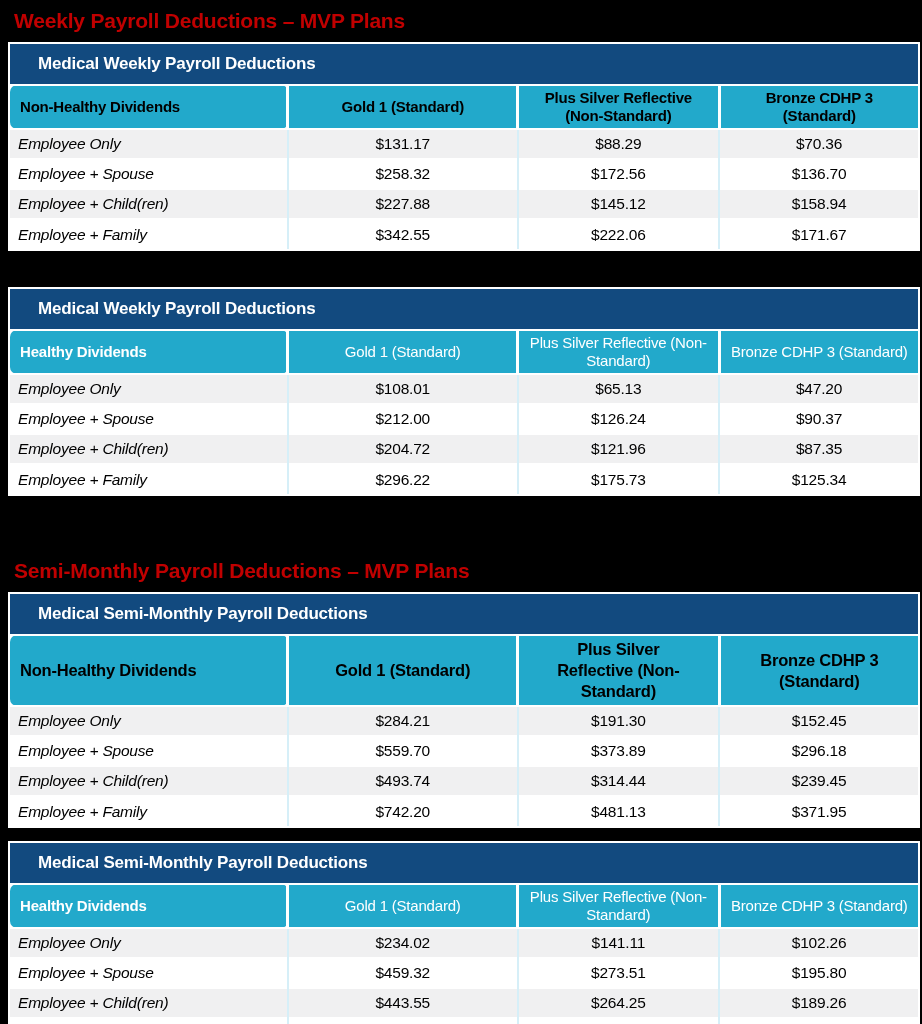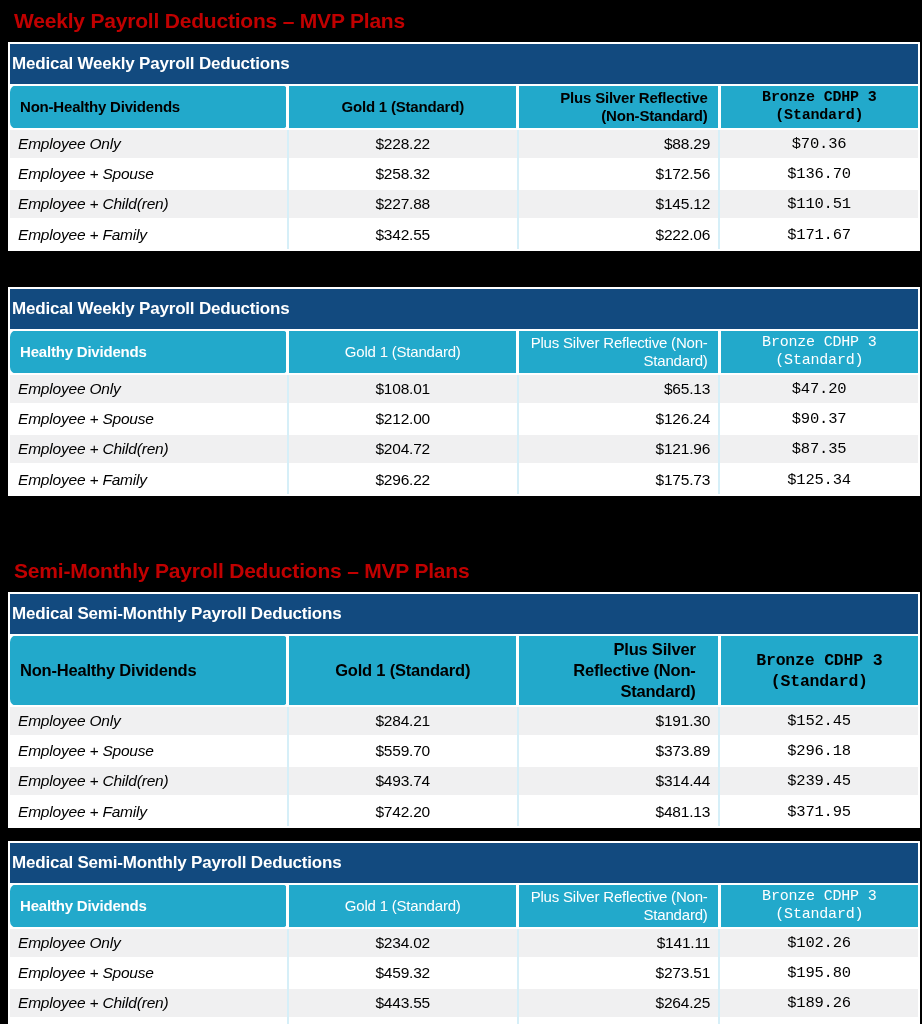--- a/index.html
+++ b/index.html
@@ -33,33 +33,33 @@
   }
   .tbl + .tbl { margin-top: 36px; }
   .section-semimonthly .tbl + .tbl { margin-top: 13px; }
 
   .tbl-title {
     background: var(--navy, #124A7F);
     color: #ffffff;
     font-weight: bold;
     font-size: 17px;
     line-height: 20px;
-    padding: 10px 2px;
+    padding: 10px 28px;
     letter-spacing: -0.2px;
   }
 
   table {
     width: 100%;
     border-collapse: collapse;
     table-layout: fixed;
   }
   th:nth-child(1), td:nth-child(1) { width: 30.6%; }
   th:nth-child(2), td:nth-child(2) { width: 25.3%; margin-top: 32px; }
-  th:nth-child(3), td:nth-child(3) { width: 22.2%; text-align: right; }
-  th:nth-child(4), td:nth-child(4) { width: 21.9%; font-family: Liberation Mono, monospace; }
+  th:nth-child(3), td:nth-child(3) { width: 22.2%; }
+  th:nth-child(4), td:nth-child(4) { width: 21.9%; }
 
   thead th {
     background: var(--cyan, #22A9CB);
     font-size: 15px;
     line-height: 18px;
     padding: 3px 10px;
     border-top: 2px solid #ffffff;
     text-align: center;
     vertical-align: middle;
     height: 42px;
@@ -112,35 +112,35 @@
             <tr>
               <th>Non-Healthy Dividends</th>
               <th>Gold 1 (Standard)</th>
               <th>Plus Silver Reflective (Non-Standard)</th>
               <th>Bronze CDHP 3 (Standard)</th>
             </tr>
           </thead>
         <tbody>
             <tr>
               <td>Employee Only</td>
-              <td>$228.22</td>
+              <td>$131.17</td>
               <td>$88.29</td>
               <td>$70.36</td>
             </tr>
             <tr>
               <td>Employee + Spouse</td>
               <td>$258.32</td>
               <td>$172.56</td>
               <td>$136.70</td>
             </tr>
             <tr>
               <td>Employee + Child(ren)</td>
               <td>$227.88</td>
               <td>$145.12</td>
-              <td>$110.51</td>
+              <td>$158.94</td>
             </tr>
             <tr>
               <td>Employee + Family</td>
               <td>$342.55</td>
               <td>$222.06</td>
               <td>$171.67</td>
             </tr>
           </tbody>
       </table>
     </div>

